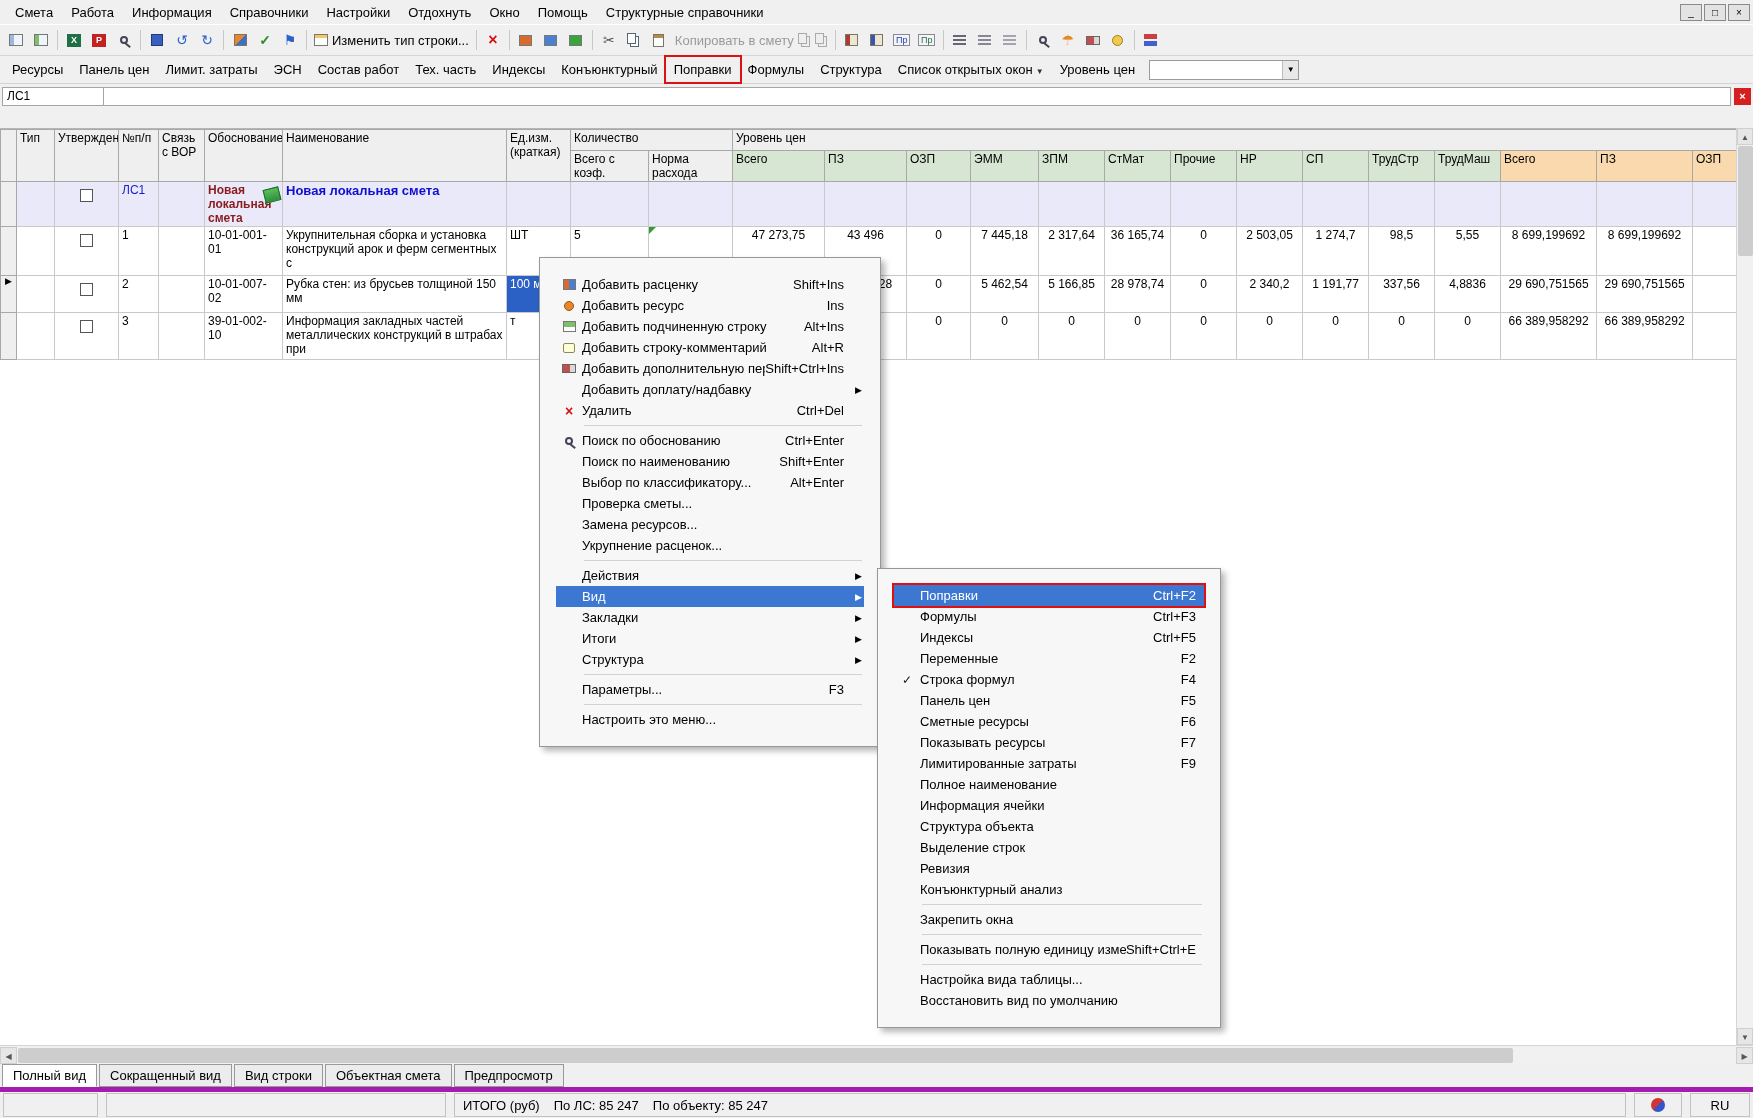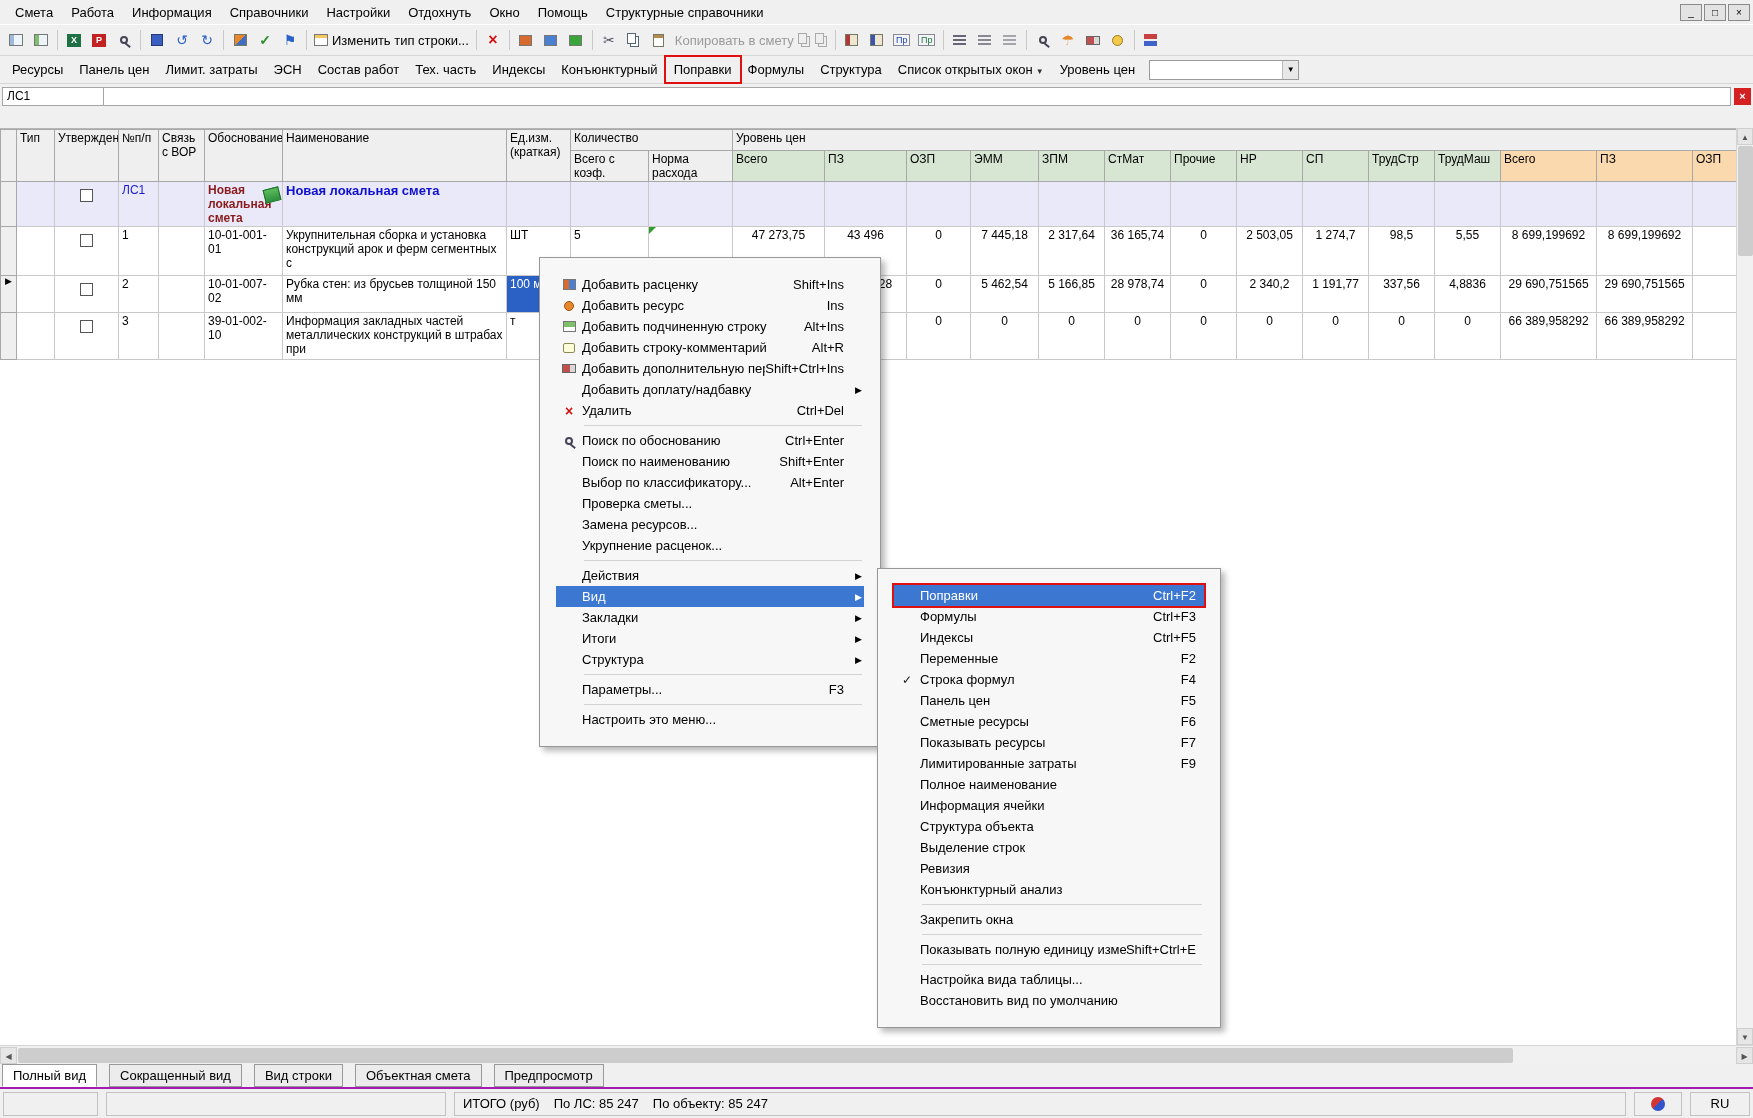--- a/index.html
+++ b/index.html
@@ -87,25 +87,25 @@
 .chk{font-size:12px;color:#222}
 
 #vscroll{position:absolute;right:0;top:128px;width:17px;height:917px;background:#f1f1f1;border-left:1px solid #d5d5d5}
 .varrow{height:17px;font-size:8px;text-align:center;line-height:17px;color:#555;background:#e6e6e6;border:1px solid #cfcfcf}
 .varrow.bottom{position:absolute;bottom:0;left:0;right:0}
 .vthumb{position:absolute;top:18px;left:1px;width:15px;height:110px;background:#cdcdcd;border-radius:2px}
 #hscroll{position:absolute;left:0;top:1045px;width:1753px;height:19px;background:#f1f1f1;border-top:1px solid #d5d5d5}
 .harrow{position:absolute;top:1px;width:17px;height:17px;font-size:8px;text-align:center;line-height:17px;color:#555;background:#e6e6e6;border:1px solid #cfcfcf}
 .hthumb{position:absolute;left:18px;top:2px;height:15px;width:1495px;background:#cdcdcd;border-radius:2px}
 
-#bottomtabs{position:absolute;left:0;top:1064px;right:0;height:23px;display:flex;align-items:flex-start;padding-left:2px;background:#f0f0f0;gap:12px}
+#bottomtabs{position:absolute;left:0;top:1064px;right:0;height:23px;display:flex;align-items:flex-start;padding-left:2px;background:#f0f0f0;gap:2px}
 .btab{padding:3px 10px;border:1px solid #999;background:#ececec;white-space:nowrap}
 .btab.active{background:#fff;border-bottom-color:#fff}
 
-#statusbar{position:absolute;left:0;top:1087px;right:0;height:31px;display:flex;align-items:center;padding:0 3px;background:#f0f0f0;border-top:2px solid #a21caf;gap:8px}
+#statusbar{position:absolute;left:0;top:1087px;right:0;height:31px;display:flex;align-items:center;padding:0 3px;background:#f0f0f0;border-top:5px solid #a21caf;gap:8px}
 .sseg{border:1px solid #c2c2c2;height:24px;display:flex;align-items:center;padding:0 8px;background:#f0f0f0;white-space:nowrap;gap:14px}
 .langball{width:14px;height:14px;border-radius:50%;background:linear-gradient(135deg,#d23333 50%,#3355cc 50%);display:inline-block}
 </style>
 </head>
 <body>
 
 <div id="menubar" class="row">
   <span class="mbi">Смета</span>
   <span class="mbi">Работа</span>
   <span class="mbi">Информация</span>

